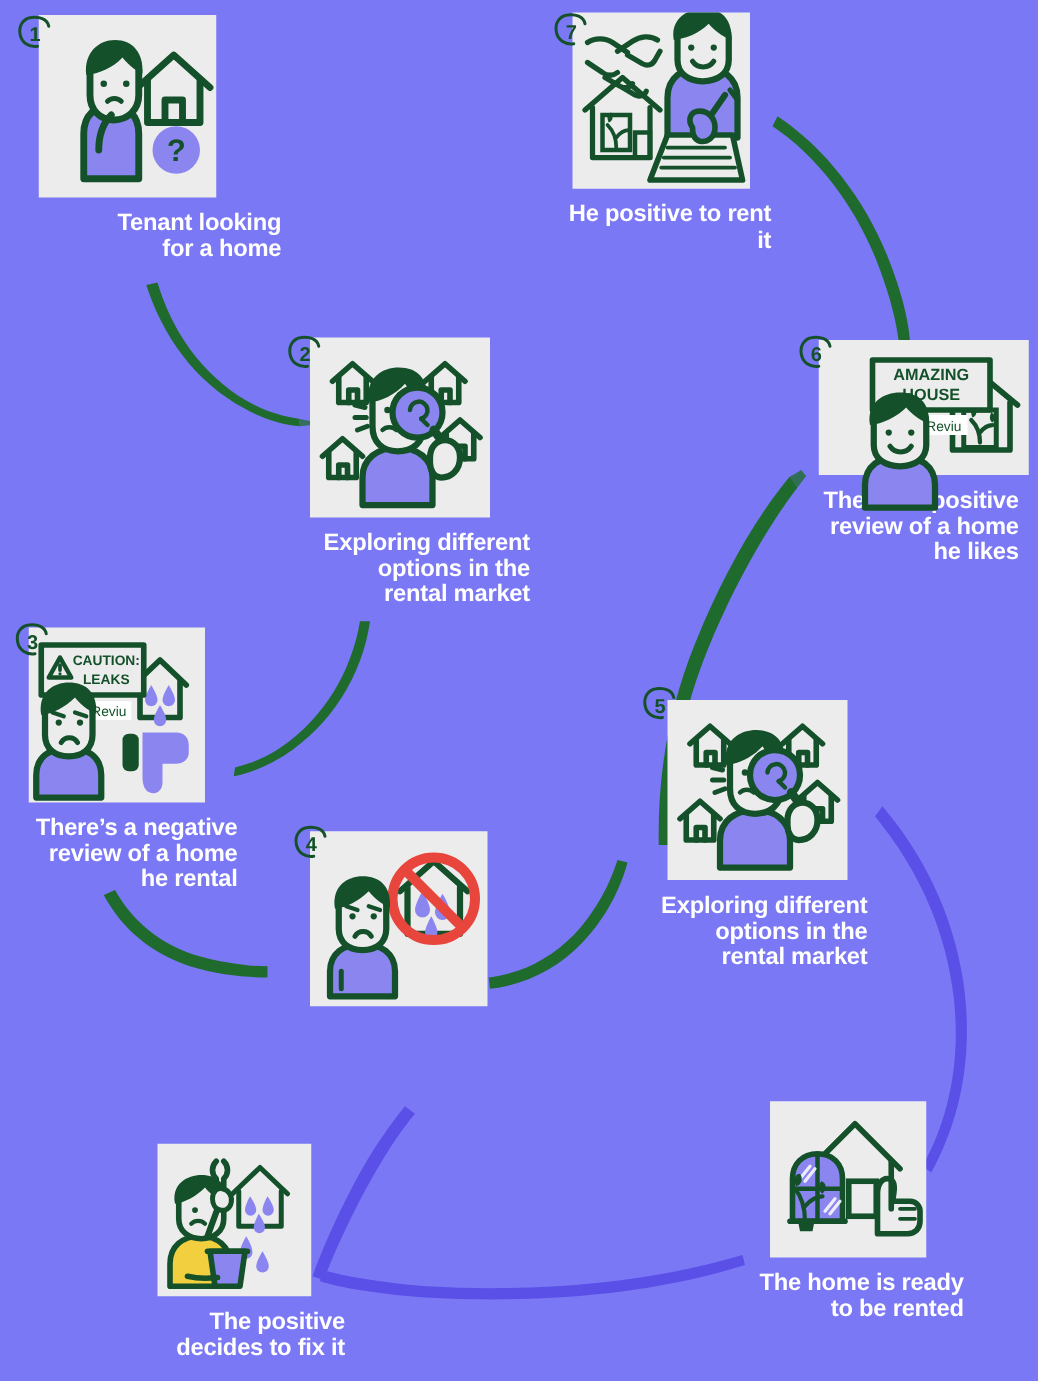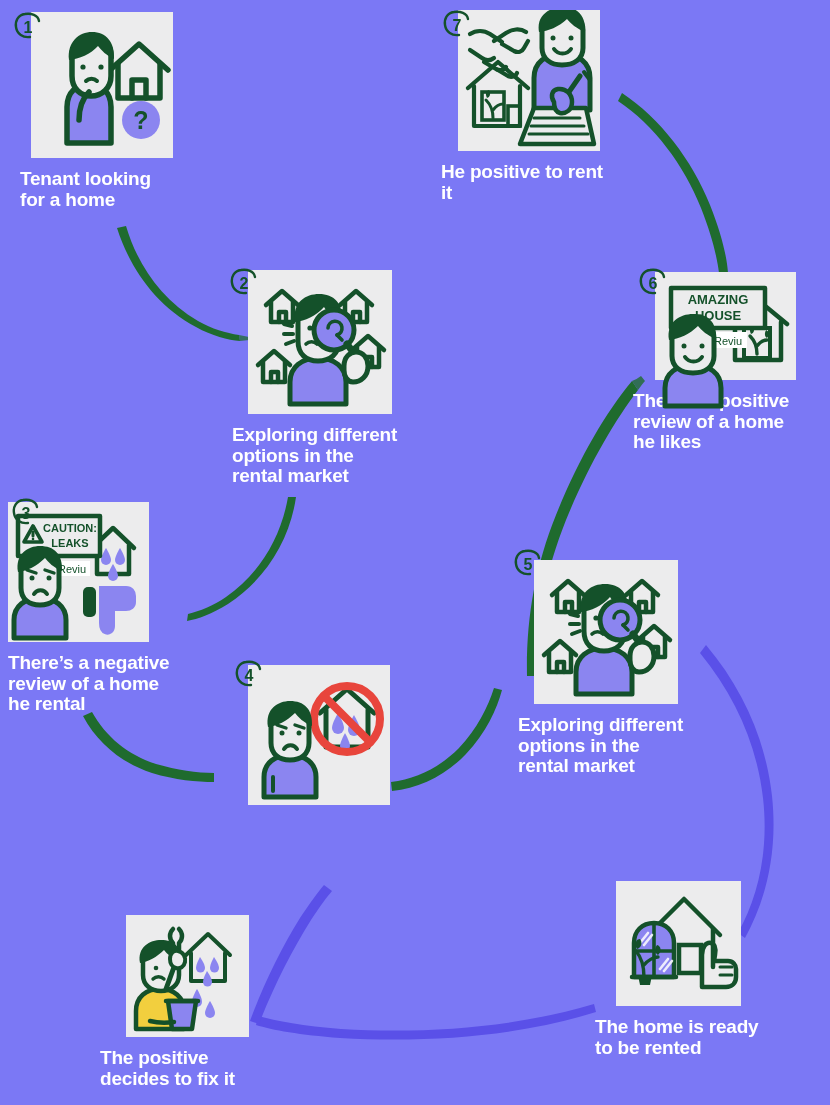--- a/index.html
+++ b/index.html
@@ -17,21 +17,21 @@
     background:#ececed;
     display:block;
     position:relative;
   }
   .card svg{display:block;}
   .caption{
     color:#ffffff;
     font-weight:bold;
     font-size:19px;
     line-height:20.5px;
-    text-align:left;
+    text-align:right;
     margin-top:11px;
     letter-spacing:-0.2px;
     white-space:pre-line;
   }
   .badge{
     position:absolute;
     width:34px;height:34px;
     pointer-events:none;
   }
   .badge svg{display:block;}
@@ -145,21 +145,21 @@
 rental market</div>
     <div class="badge" style="left:-4px;top:-4px;">
       <svg width="34" height="34" viewBox="0 0 34 34">
         <path d="M27 11 C26 5 19 3 13 4 C6 5 3 11 4 17 C5 24 11 28 18 27" fill="none" stroke="#14512a" stroke-width="2.4" stroke-linecap="round"></path>
         <text x="16" y="23" text-anchor="middle" fill="#14512a" font-family="'Liberation Sans',sans-serif" font-size="16" font-weight="bold">2</text>
       </svg>
     </div>
   </div>
 
   <div class="step" style="left:8px;top:502px;width:182px;">
-    <div class="card" style="width:141px;height:140px;">
+    <div class="card" style="width:141px;height:140px;margin-left:15px;">
       <svg width="141" height="140" viewBox="0 0 141 140">
         <g fill="none" stroke="#14512a" stroke-width="4.5" stroke-linejoin="round" stroke-linecap="round">
           <path d="M84 46 L105 26 L126 46"></path>
           <path d="M89 43 L89 72 L121 72 L121 43"></path>
         </g>
         <g fill="#8b85f0">
           <path d="M98 46 C98 46 93 54 93 58 a5 5 0 0 0 10 0 C103 54 98 46 98 46 Z"></path>
           <path d="M112 46 C112 46 107 54 107 58 a5 5 0 0 0 10 0 C117 54 112 46 112 46 Z"></path>
           <path d="M105 62 C105 62 100 70 100 74 a5 5 0 0 0 10 0 C110 70 105 62 105 62 Z"></path>
         </g>
@@ -279,21 +279,21 @@
 rental market</div>
     <div class="badge" style="left:-6px;top:-13px;">
       <svg width="34" height="34" viewBox="0 0 34 34">
         <path d="M27 11 C26 5 19 3 13 4 C6 5 3 11 4 17 C5 24 11 28 18 27" fill="none" stroke="#14512a" stroke-width="2.4" stroke-linecap="round"></path>
         <text x="16" y="23" text-anchor="middle" fill="#14512a" font-family="'Liberation Sans',sans-serif" font-size="16" font-weight="bold">5</text>
       </svg>
     </div>
   </div>
 
   <div class="step" style="left:633px;top:272px;width:182px;">
-    <div class="card" style="width:141px;height:108px;margin-left:22px;">
+    <div class="card" style="width:141px;height:108px;margin-left:22px;padding-left:27px;">
       <svg width="141" height="138" viewBox="0 0 141 138">
         <g fill="none" stroke="#14512a" stroke-width="4.5" stroke-linejoin="round" stroke-linecap="round">
           <path d="M74 52 L103 28 L132 52"></path>
           <path d="M80 50 L80 88 L126 88 L126 50"></path>
         </g>
         <rect x="89" y="56" width="26" height="30" fill="none" stroke="#14512a" stroke-width="4"></rect>
         <g>
           <path d="M102 82 C102 74 99 68 95 64" fill="none" stroke="#14512a" stroke-width="3.4" stroke-linecap="round"></path>
           <path d="M102 74 C105 70 109 68 112 68" fill="none" stroke="#14512a" stroke-width="3.4" stroke-linecap="round"></path>
           <path d="M96 62 C94 58 95 55 98 54 C100 58 99 61 96 62 Z" fill="#14512a"></path>

